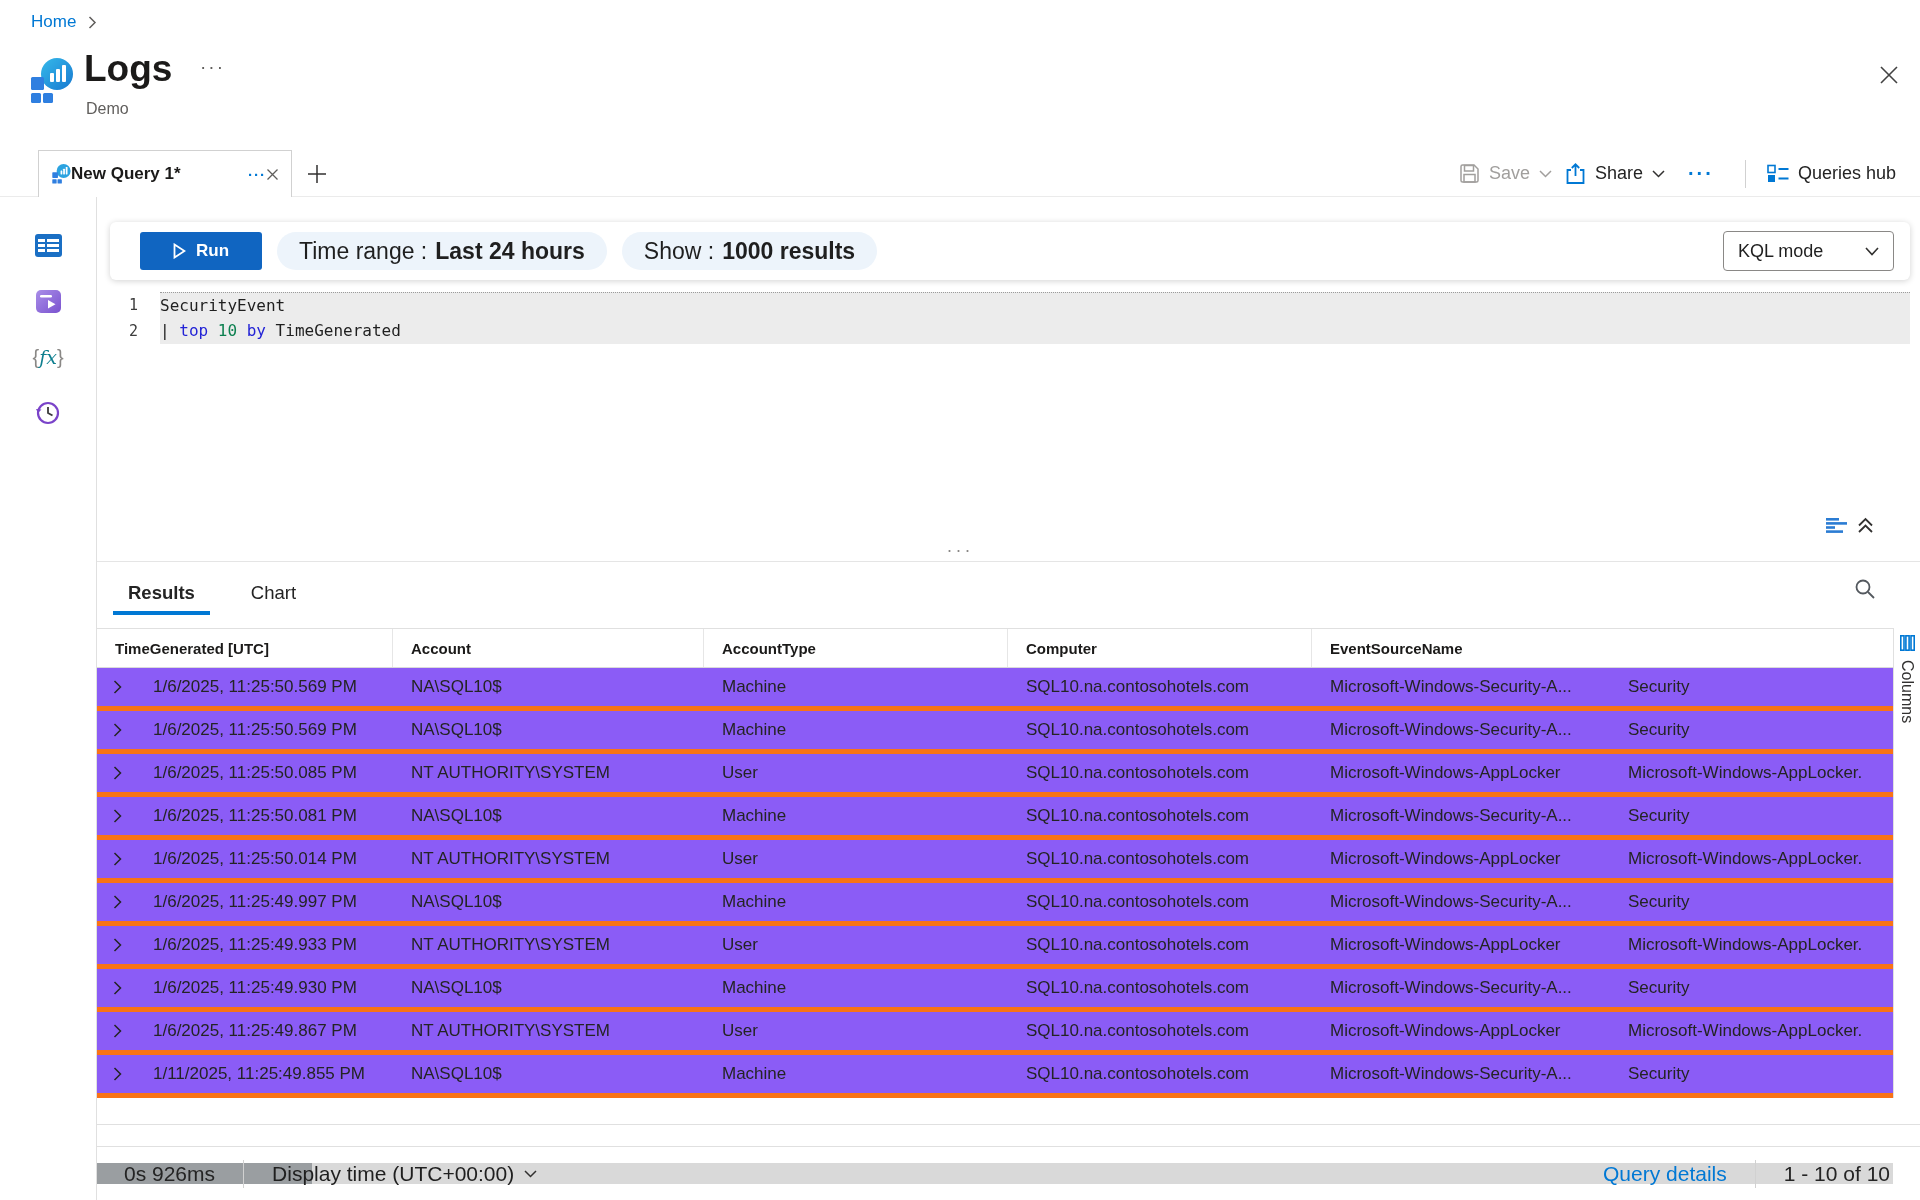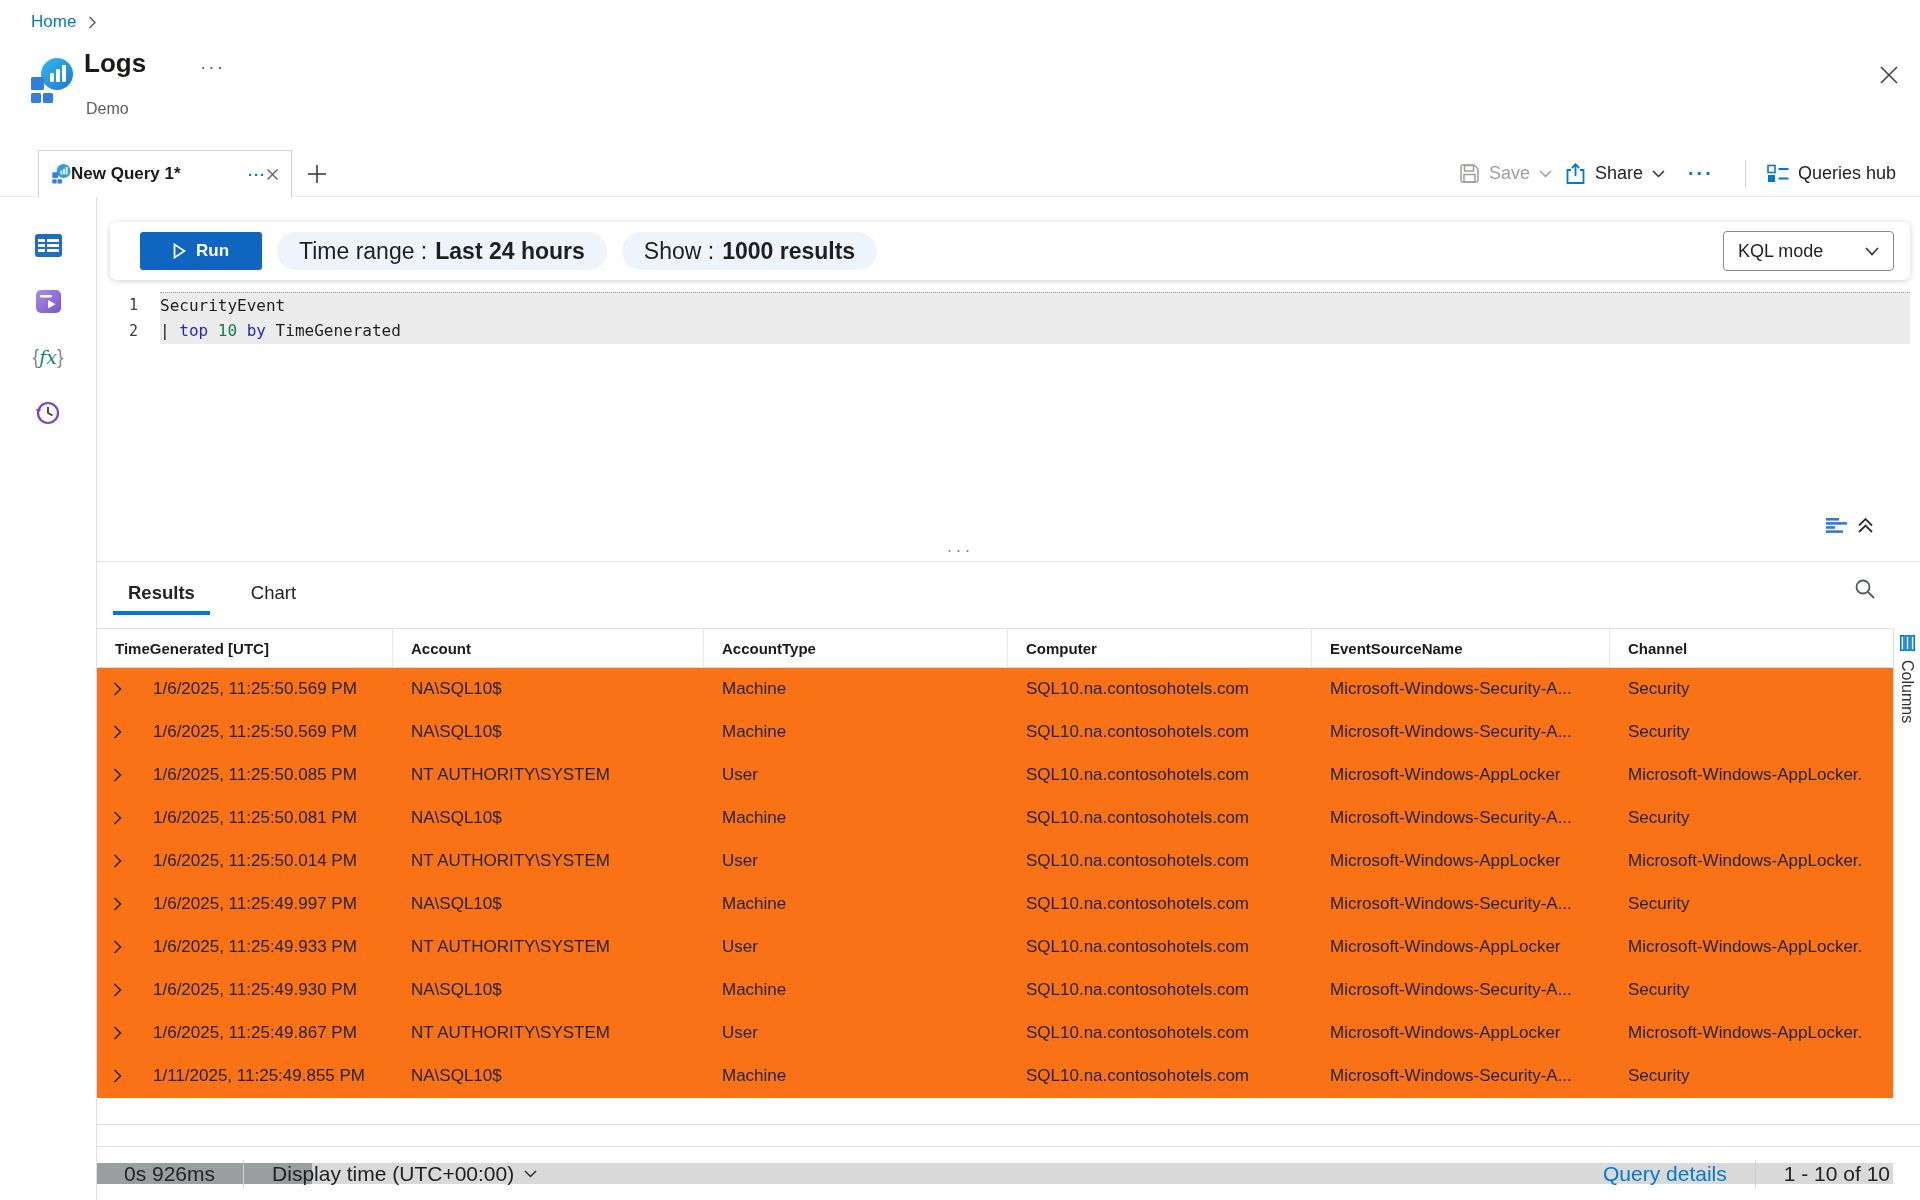--- a/index.html
+++ b/index.html
@@ -6,21 +6,21 @@
   html,body { margin:0; padding:0; background:#fff; }
   .page {
     position:relative; width:1920px; height:1200px; background:#fff;
     font-family:"Liberation Sans", sans-serif; color:#242424; overflow:hidden;border-radius:21px;
   }
   
   .breadcrumb { position:absolute; left:31px; top:12px; display:flex; align-items:center; gap:12px; font-size:17px; }
   .breadcrumb .crumb { color:#0078d4; cursor:pointer; }
   
   .app-icon { position:absolute; left:28px; top:56px; }
-  .page-title { position:absolute; left:84px; top:48px; font-size:26px; font-weight:600; color:#1b1a19; }
+  .page-title { position:absolute; left:84px; top:48px; font-size:37px; font-weight:600; color:#1b1a19; }
   .title-dots { position:absolute; left:200px; top:56px; color:#605e5c; font-size:19px; letter-spacing:2px; cursor:pointer; }
   .page-subtitle { position:absolute; left:86px; top:100px; font-size:16px; color:#605e5c; }
   .close-btn { position:absolute; right:18px; top:62px; width:26px; height:26px; display:flex; align-items:center; justify-content:center; cursor:pointer; }
   
   .tabstrip { position:absolute; left:0; top:150px; width:100%; height:47px; border-bottom:1px solid #ebebeb; }
   .tab { position:absolute; left:38px; top:0; width:254px; height:47px; background:#fff;
          border:1px solid #d1d1d1; border-bottom:none; display:flex; align-items:center; gap:0; padding:0 12px; }
   .tab-label { font-size:17px; font-weight:700; color:#1b1a19; white-space:nowrap; flex:1; }
   .tab-dots { color:#0078d4; font-weight:700; font-size:15px; letter-spacing:1px; cursor:pointer; }
   .newtab { position:absolute; left:306px; top:0; height:47px; display:flex; align-items:center; cursor:pointer; }
@@ -65,21 +65,21 @@
   .rtab { padding:0 15px 11px; font-size:18.5px; color:#242424; cursor:pointer; }
   .rtab.active { font-weight:700; border-bottom:4px solid #0078d4; padding-bottom:7px; }
   .search-btn { position:absolute; right:44px; top:16px; cursor:pointer; }
   .grid { position:absolute; left:0; top:66px; width:1796px; }
   .thead { display:grid; grid-template-columns:296px 311px 304px 304px 298px auto; height:40px; align-items:center;
            border-top:1px solid #e0e0e0; border-bottom:1px solid #dadada; }
   .th { font-size:15px; font-weight:600; color:#1b1a19; padding-left:18px; border-right:1px solid #e6e6e6; height:100%;
         display:flex; align-items:center; white-space:nowrap; overflow:hidden; cursor:pointer; }
   .th:last-child { border-right:none; }
   .tr { display:grid; grid-template-columns:40px 256px 311px 304px 304px 298px auto; height:43px; align-items:center;
-        border-bottom:2px solid #f97316; cursor:pointer; background:#f97316; }
+        border-bottom:5px solid #f97316; cursor:pointer; background:#8b5cf6; }
   .chevcell { display:flex; align-items:center; justify-content:center; }
   .td { font-size:17px; color:#242424; padding-left:18px; white-space:nowrap; overflow:hidden; }
   .td.first { padding-left:16px; }
   .hscroll { position:absolute; left:0; top:535px; width:1796px; height:21px; background:#d9d9d9; }
   .hthumb { width:215px; height:21px; background:#9a9ea1; cursor:grab; }
   .col-rail { position:absolute; right:0; top:66px; width:27px; height:470px; border-left:1px solid #e0e0e0;
               display:flex; flex-direction:column; align-items:center; padding-top:7px; cursor:pointer; }
   .vtext { writing-mode:vertical-rl; font-size:16px; color:#323130; margin-top:9px; }
   
   .statusbar { position:absolute; left:97px; right:0; top:1146px; height:54px; border-top:1px solid #e0e0e0;
@@ -314,21 +314,20 @@
       </svg>
     </span>
 
     <div class="grid">
       <div class="thead">
         <div class="th">TimeGenerated [UTC]</div>
         <div class="th">Account</div>
         <div class="th">AccountType</div>
         <div class="th">Computer</div>
         <div class="th">EventSourceName</div>
-        <div class="th">Channel</div>
       </div>
       <div id="table-body">
   <div class="tr">
     <span class="chevcell">
       <svg width="9" height="14" viewBox="0 0 9 14">
                 <path d="M1.5 1 L7.5 7 L1.5 13" stroke="#242424" stroke-width="1.5" fill="none"></path>
               </svg>
     </span>
     <div class="td first">1/6/2025, 11:25:50.569 PM</div>
     <div class="td">NA\SQL10$</div>

